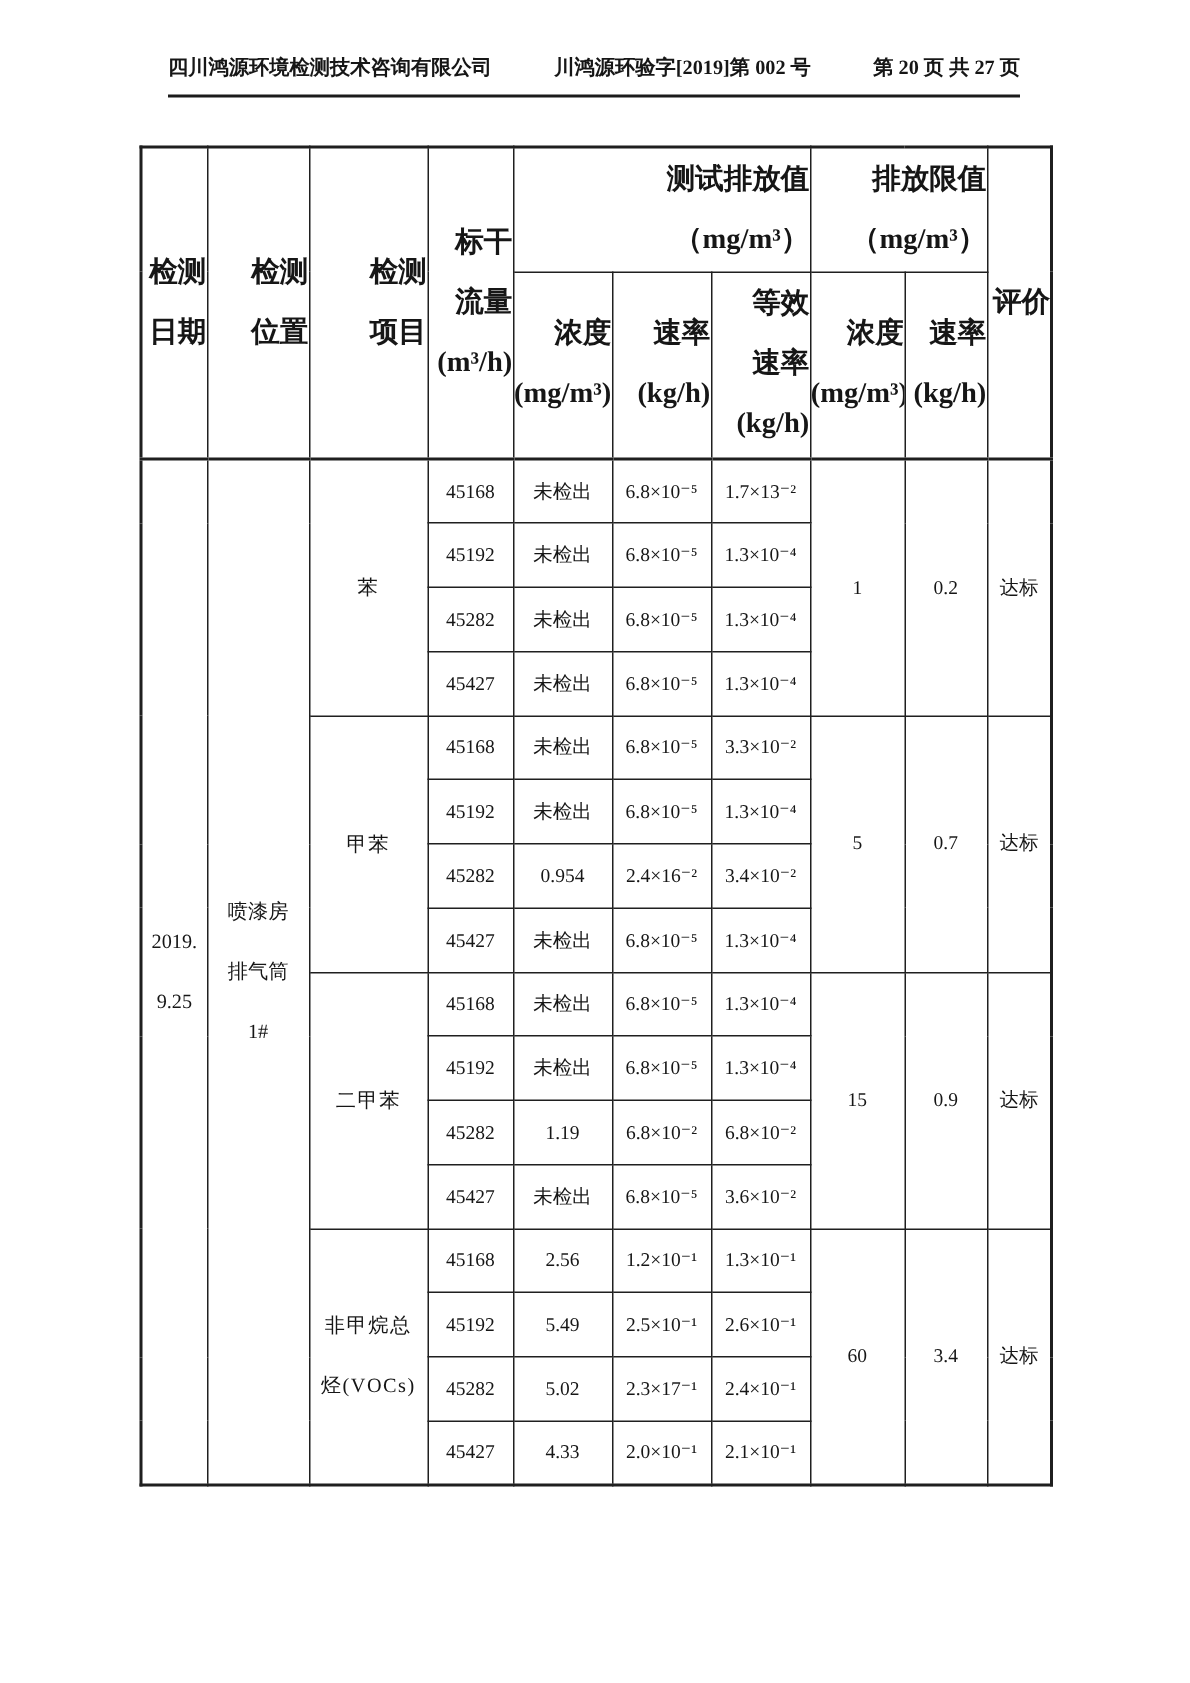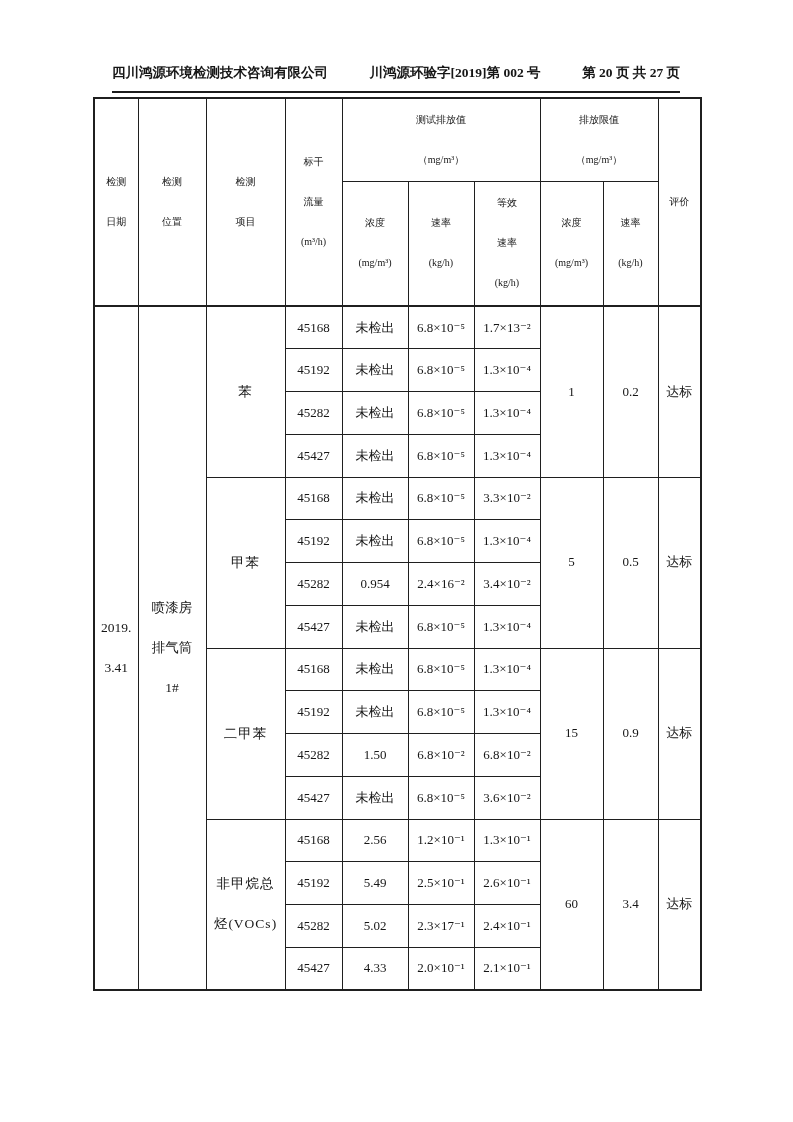--- a/index.html
+++ b/index.html
@@ -12,21 +12,21 @@
     width: 793px;
     height: 1122px;
     font-family: "Liberation Serif", "DejaVu Serif", serif;
     color: #161616;
     overflow: hidden;
   }
   
   .page-header {
     position: absolute;
     left: 112px;
-    top: 64px;
+    top: 36px;
     width: 568px;
     display: flex;
     justify-content: space-between;
     align-items: baseline;
     font-size: 13.5px;
     font-weight: bold;
     padding-bottom: 9px;
     border-bottom: 2px solid #1b1b1b;
     white-space: nowrap;
   }
@@ -42,23 +42,24 @@
   }
   .report th, .report td {
     border: 1.5px solid #1f1f1f;
     text-align: center;
     vertical-align: middle;
     white-space: pre-line;
     padding: 0;
     overflow: hidden;
   }
   .report thead th {
-    font-weight: normal;
-    font-size: 10px;
+    font-weight: bold;
+    font-size: 19px;
     line-height: 40px;
+    text-align: right;
   }
   .report thead tr.r1 { height: 83px; }
   .report thead tr.r2 { height: 125px; }
   .report tbody tr { height: 42.75px; }
   .report tbody td {
     font-size: 13px;
     line-height: 1.25;
   }
   
   .report tbody tr:first-child td { border-top-width: 2px; }
@@ -118,21 +119,21 @@
       <th>浓度
 (mg/m³)</th>
       <th>速率
 (kg/h)</th>
     </tr>
   </thead>
   <tbody>
 
     <tr>
       <td class="lbl c-date" rowspan="16">2019.
-3.41</td>
+9.25</td>
       <td class="lbl c-loc" rowspan="16">喷漆房
 排气筒
 1#</td>
       <td class="lbl c-item" rowspan="4">苯</td>
       <td>45168</td>
       <td>未检出</td>
       <td>6.8×10⁻⁵</td>
       <td>1.7×13⁻²</td>
       <td rowspan="4">1</td>
       <td rowspan="4">0.2</td>
@@ -157,21 +158,21 @@
       <td>1.3×10⁻⁴</td>
     </tr>
 
     <tr>
       <td class="lbl c-item" rowspan="4">甲苯</td>
       <td>45168</td>
       <td>未检出</td>
       <td>6.8×10⁻⁵</td>
       <td>3.3×10⁻²</td>
       <td rowspan="4">5</td>
-      <td rowspan="4">0.5</td>
+      <td rowspan="4">0.7</td>
       <td rowspan="4">达标</td>
     </tr>
     <tr>
       <td>45192</td>
       <td>未检出</td>
       <td>6.8×10⁻⁵</td>
       <td>1.3×10⁻⁴</td>
     </tr>
     <tr>
       <td>45282</td>
@@ -197,21 +198,21 @@
       <td rowspan="4">达标</td>
     </tr>
     <tr>
       <td>45192</td>
       <td>未检出</td>
       <td>6.8×10⁻⁵</td>
       <td>1.3×10⁻⁴</td>
     </tr>
     <tr>
       <td>45282</td>
-      <td>1.50</td>
+      <td>1.19</td>
       <td>6.8×10⁻²</td>
       <td>6.8×10⁻²</td>
     </tr>
     <tr>
       <td>45427</td>
       <td>未检出</td>
       <td>6.8×10⁻⁵</td>
       <td>3.6×10⁻²</td>
     </tr>
 

